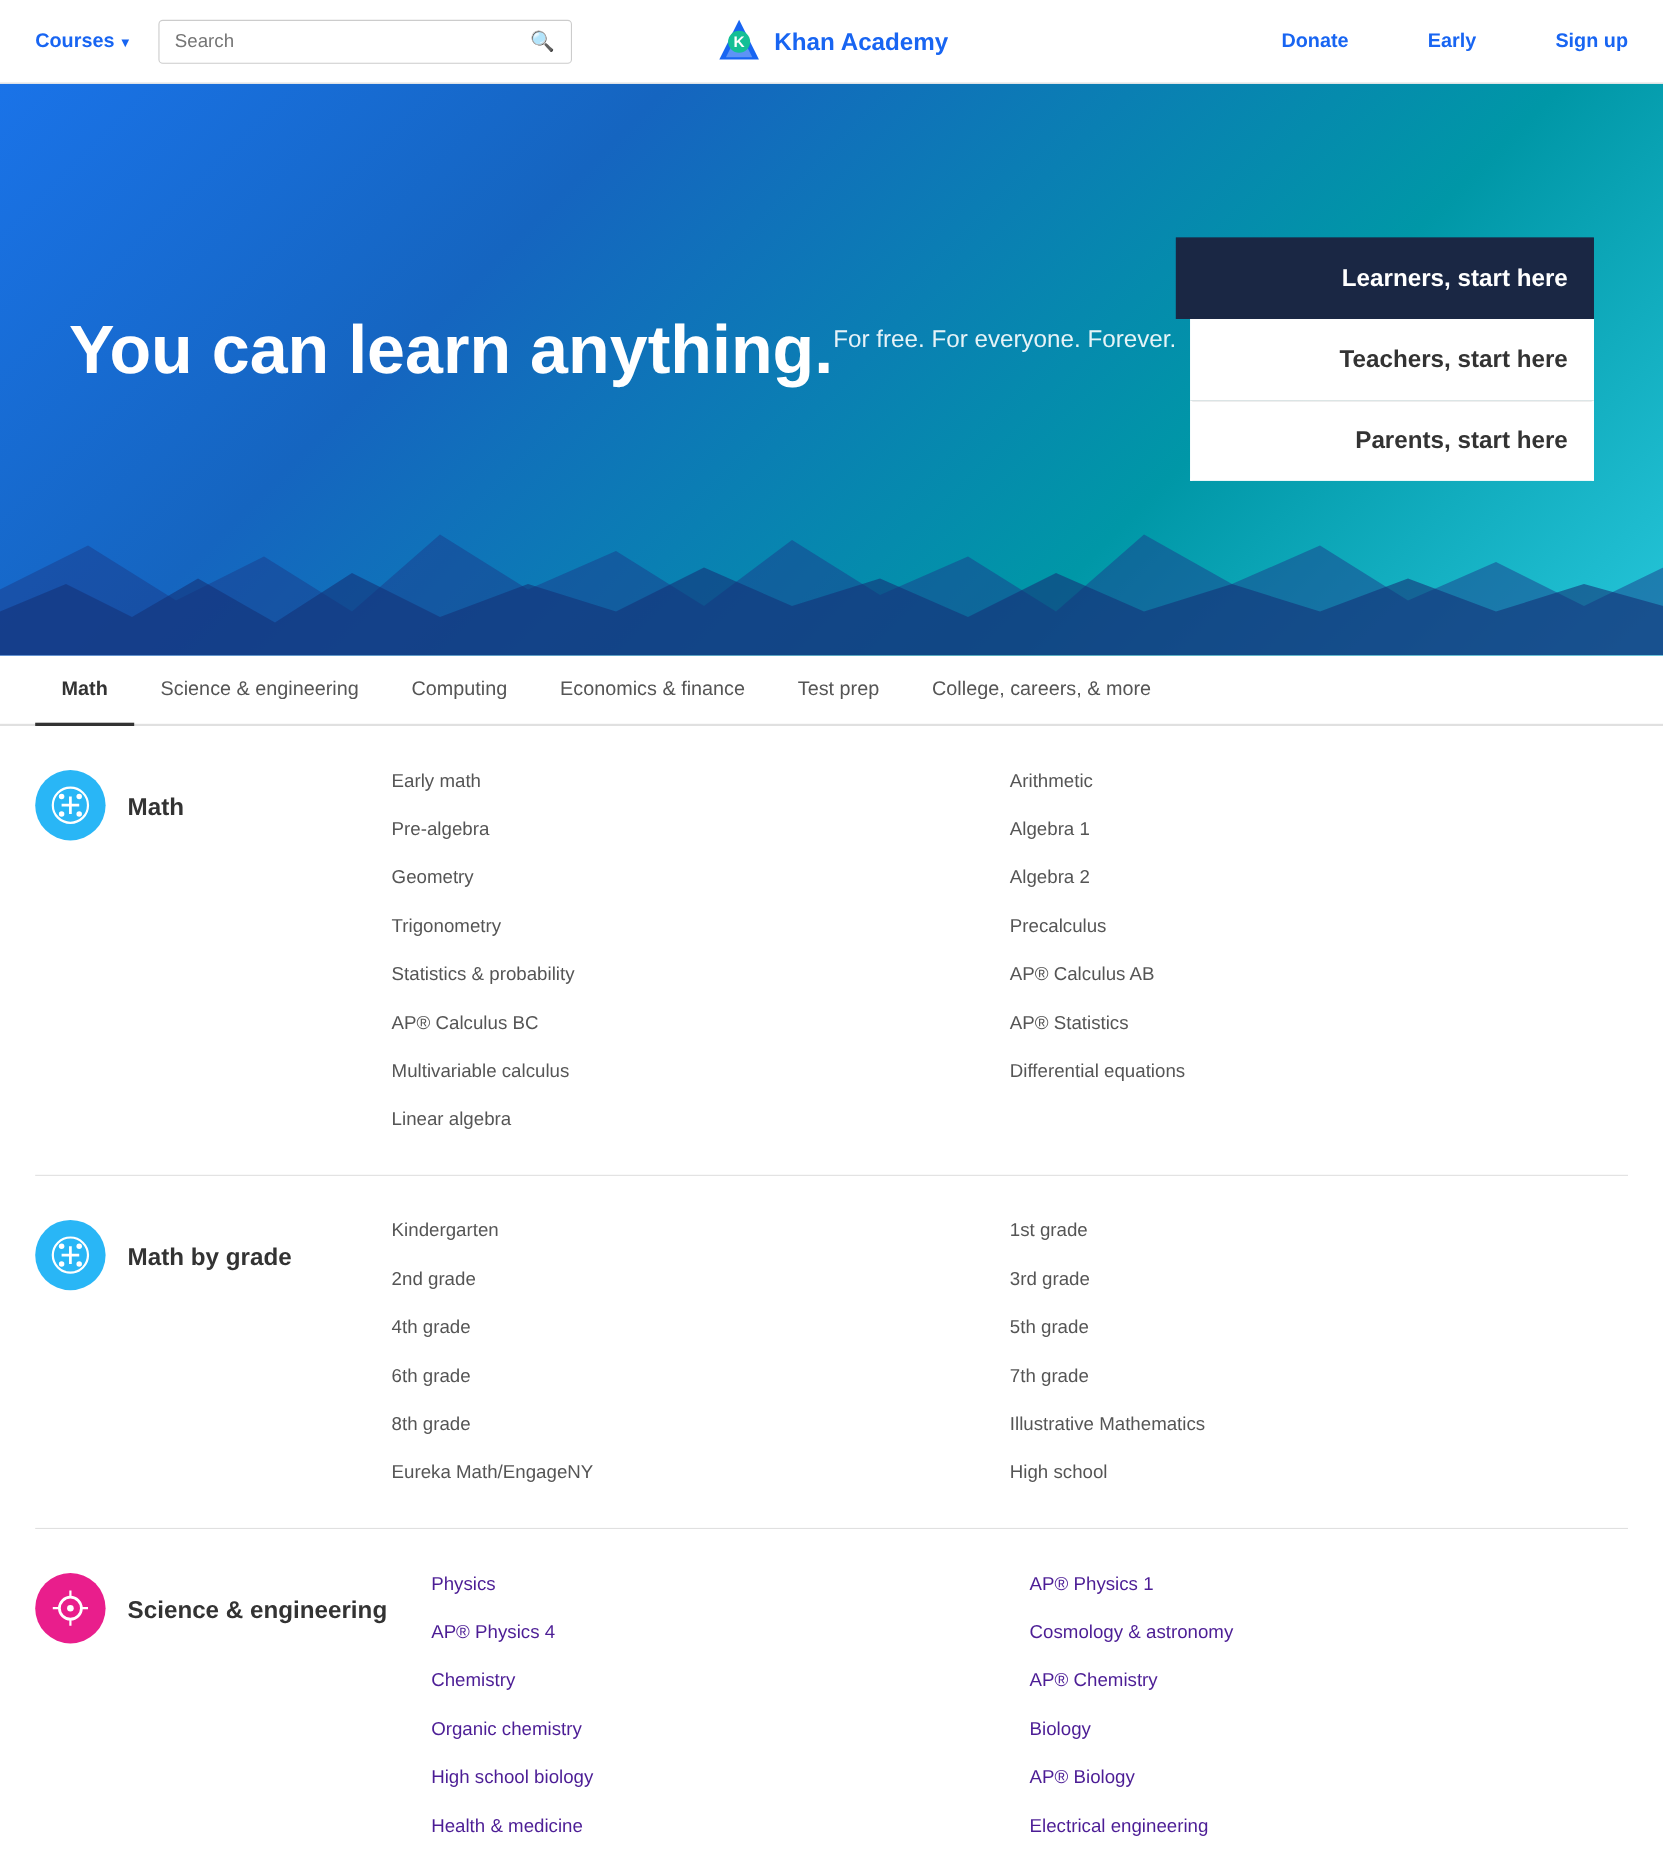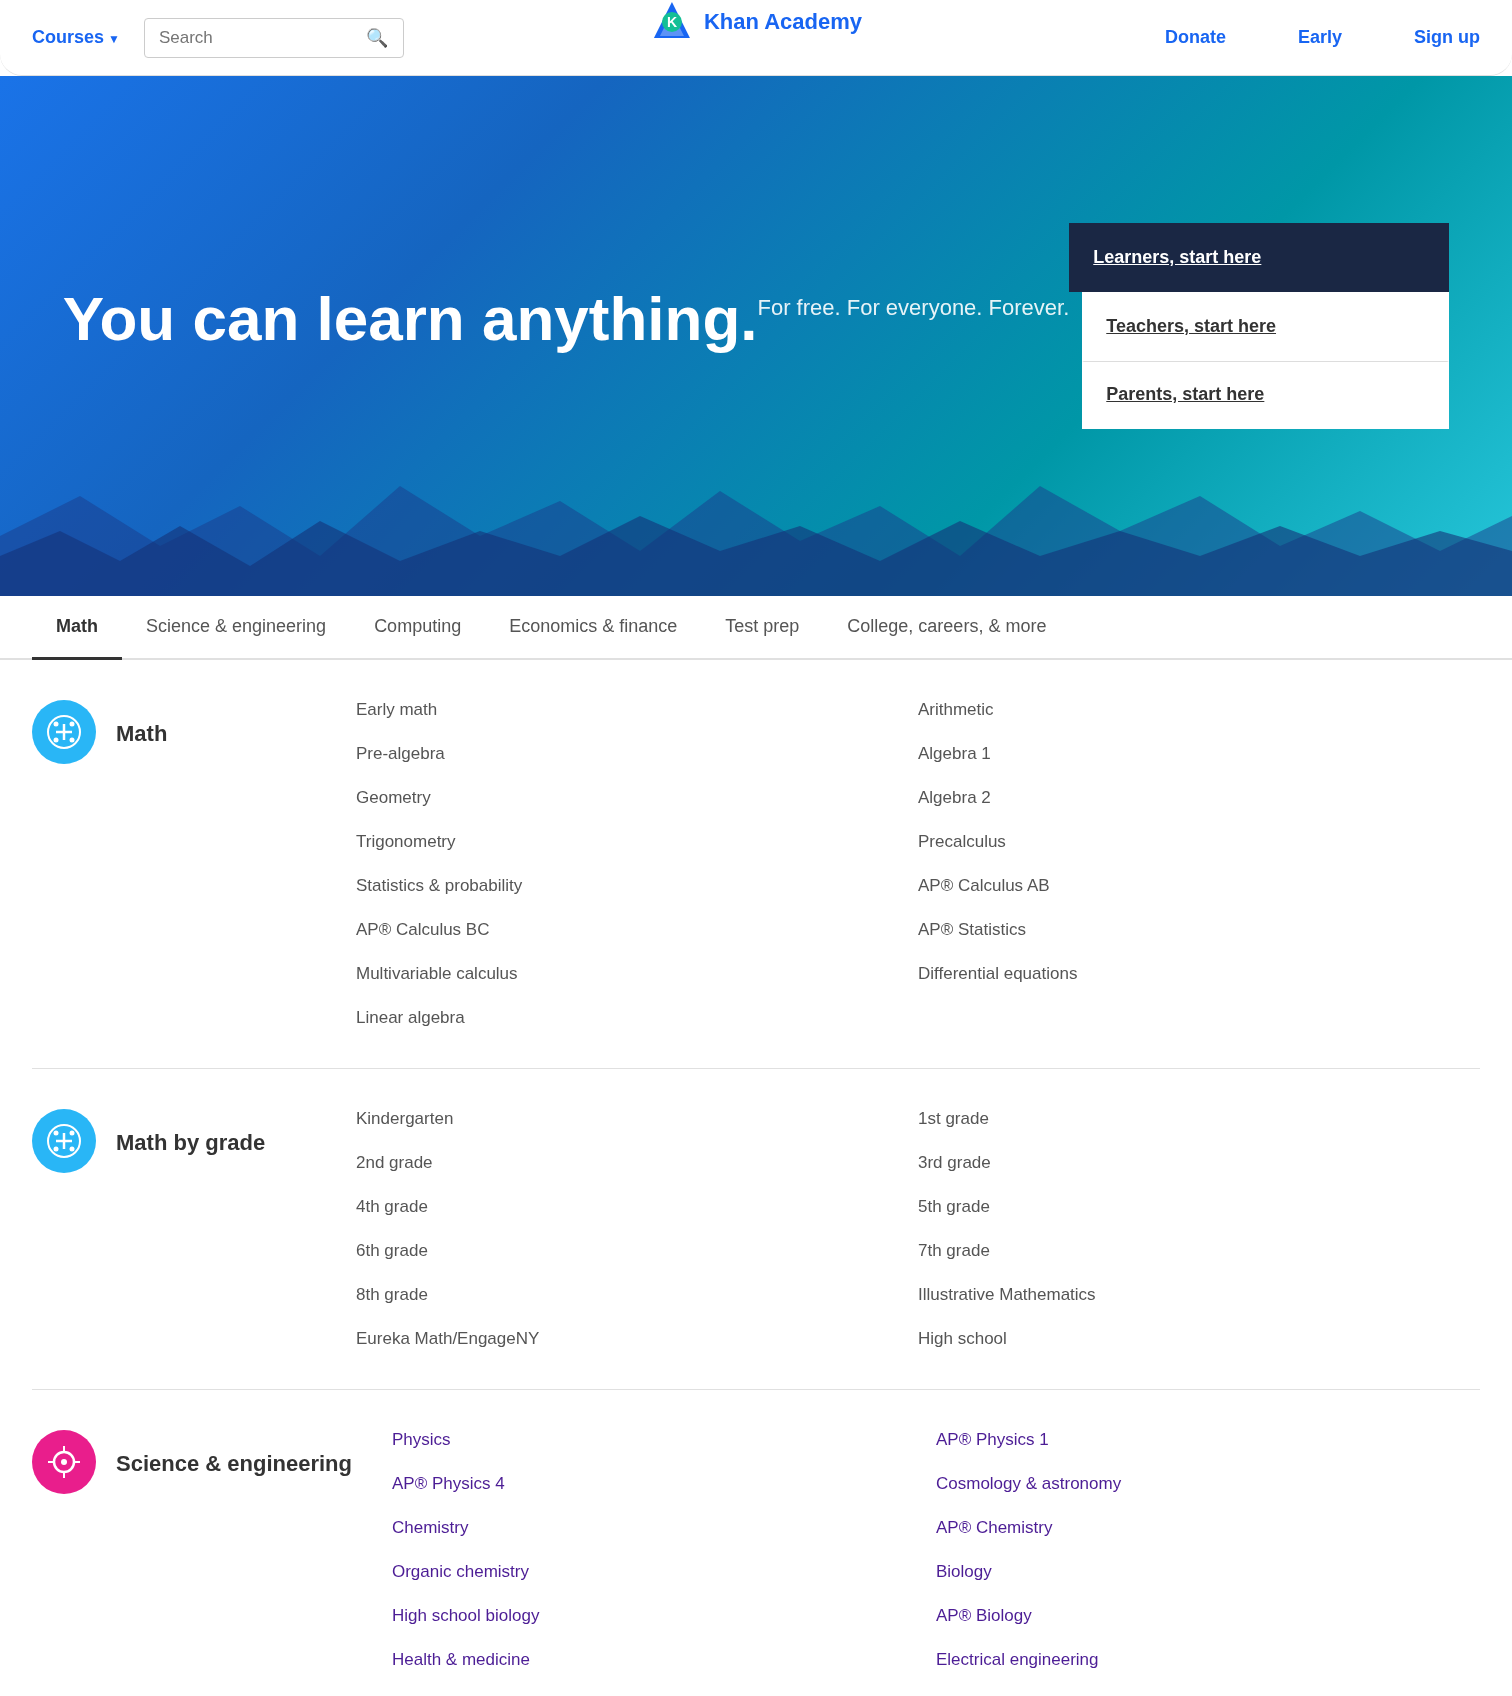--- a/index.html
+++ b/index.html
@@ -1,40 +1,40 @@
 <!DOCTYPE html>
 <html><head>
   <meta charset="utf-8">
   <style>
     * { margin: 0; padding: 0; box-sizing: border-box; }
     body { font-family: 'Helvetica Neue', Arial, sans-serif; color: #333; background: #fff; width: 1512px; }
 
     
     .navbar {
       display: flex;
+      align-items: center;
       padding: 0 32px;
       height: 76px;
       background: #fff;
       border-bottom: 1px solid #e0e0e0;
       position: relative;
       z-index: 10;
-      border-radius: 22px;
     }
     .nav-left { display: flex; align-items: center; gap: 24px; }
     .courses-btn {
       display: flex; align-items: center; gap: 4px;
       color: #1865f2; font-size: 18px; font-weight: 600; cursor: pointer;
       background: none; border: none;
     }
     .courses-btn .chevron { font-size: 12px; margin-top: 2px; }
     .search-bar {
       display: flex; align-items: center;
       border: 1px solid #ccc; border-radius: 4px;
       padding: 8px 14px; gap: 8px;
-      width: 260px; background: #fff;
+      width: 376px; background: #fff;
     }
     .search-bar input {
       border: none; outline: none; font-size: 17px; color: #333; width: 100%;
     }
     .search-icon { color: #666; font-size: 18px; }
     .nav-center {
       position: absolute; left: 50%; transform: translateX(-50%);
       display: flex; align-items: center; gap: 10px;
     }
     .logo-icon { width: 44px; height: 44px; }
@@ -72,26 +72,25 @@
       text-align: center;
       margin-bottom: 36px;
       z-index: 2;
     }
     .hero-buttons {
       display: flex; flex-direction: column; gap: 0;
       width: 380px; z-index: 2;
     }
     .hero-btn {
       padding: 22px;
-      font-size: 18px;
+      font-size: 22px;
       font-weight: 700;
-      text-align: left;
+      text-align: right;
       cursor: pointer;
       border: 2px solid #fff;
-      text-decoration: underline;
     }
     .hero-btn-primary {
       background: #1a2744;
       color: #fff;
       border-color: #1a2744;
     }
     .hero-btn-secondary {
       background: #fff;
       color: #333;
       border-color: #fff;

